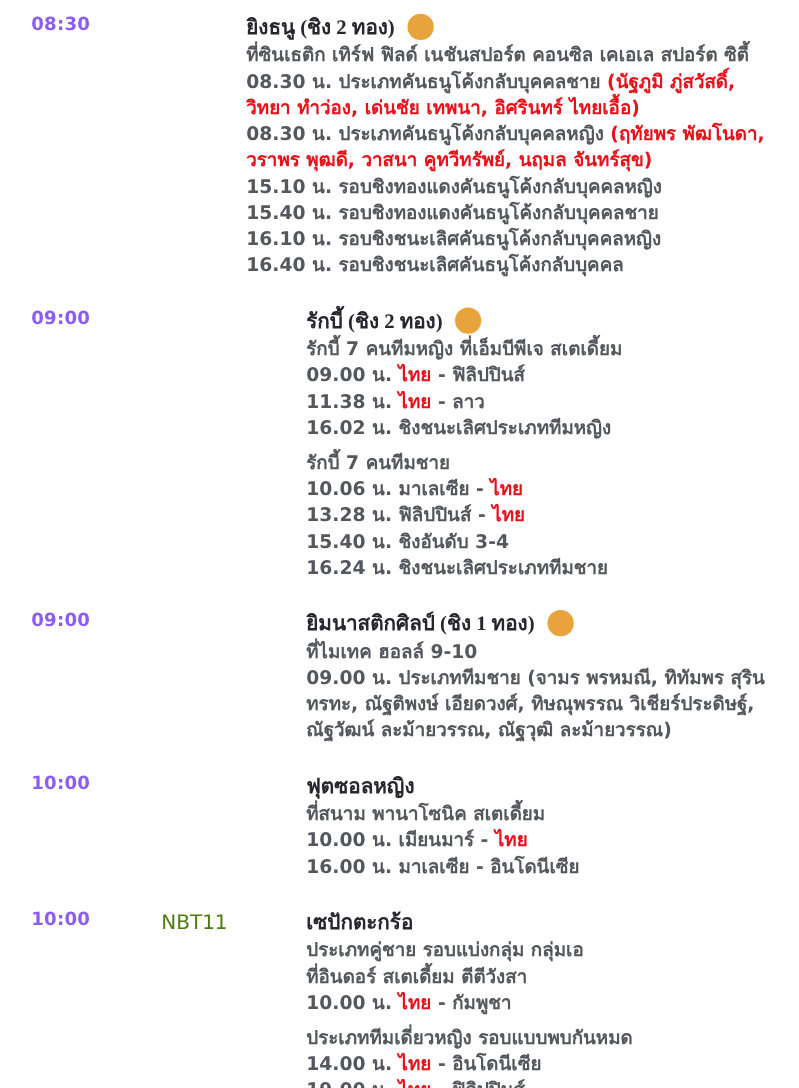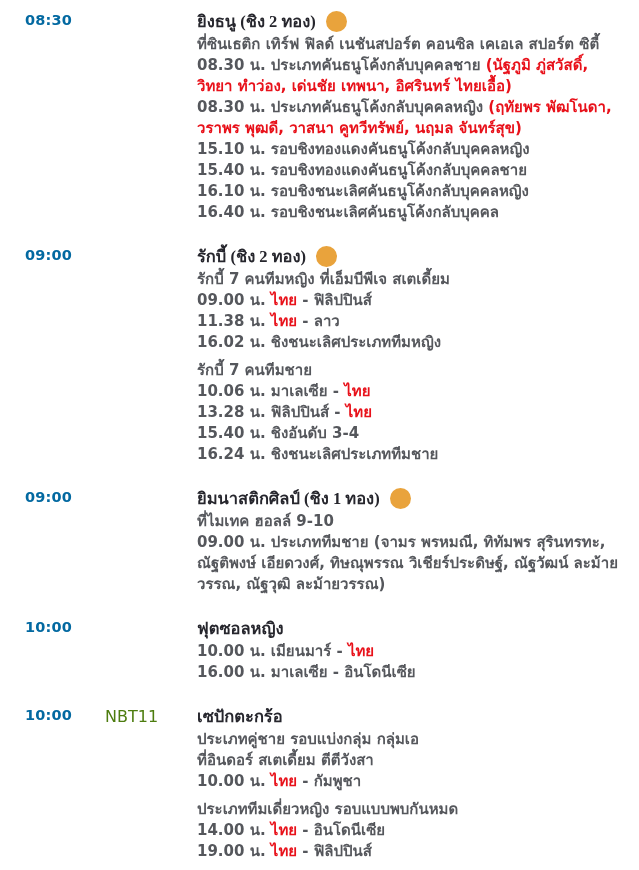--- a/index.html
+++ b/index.html
@@ -14,25 +14,25 @@
     box-sizing: border-box;
     background: #ffffff;
     padding: 10px 18px 14px 25px;
     overflow: hidden;
   }
   .section {
     display: grid;
     grid-template-columns: 80px 92px 1fr;
     align-items: start;
   }
-  .section + .section { margin-top: 22px; }
+  .section + .section { margin-top: 22px; gap: 24px; }
   .time {
     font-weight: bold;
     font-size: 14.5px;
-    color: #0369a1;
+    color: #8b5cf6;
     letter-spacing: 0.2px;
     padding-top: 2px;
   }
   .channel {
     font-weight: normal;
     font-size: 16px;
     color: #4d7c0f;
     padding-top: 2px;
   }
   .content { min-width: 0; }
@@ -140,20 +140,21 @@
   <div class="section">
     <div class="time">10:00</div>
     <div class="channel"></div>
     <div class="content">
       <div class="title-line">
         <span class="title">ฟุตซอลหญิง</span>
 
       </div>
       <div>
             <div class="para">
+              <div class="line"><span class="seg">ที่สนาม พานาโซนิค สเตเดี้ยม</span></div>
               <div class="line"><span class="seg">10.00 น. เมียนมาร์ - </span><span class="seg red">ไทย</span></div>
               <div class="line"><span class="seg">16.00 น. มาเลเซีย - อินโดนีเซีย</span></div>
             </div>
           </div>
     </div>
   </div>
 
   <div class="section">
     <div class="time">10:00</div>
     <div class="channel">NBT11</div>

